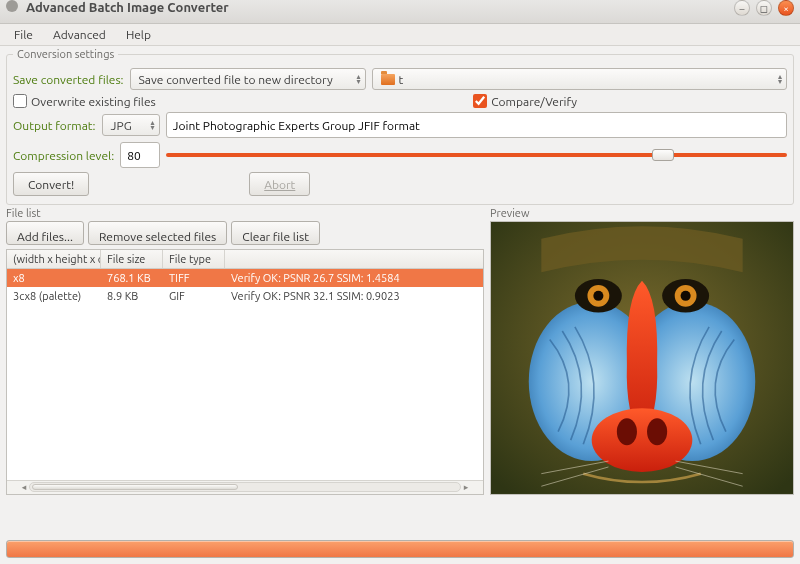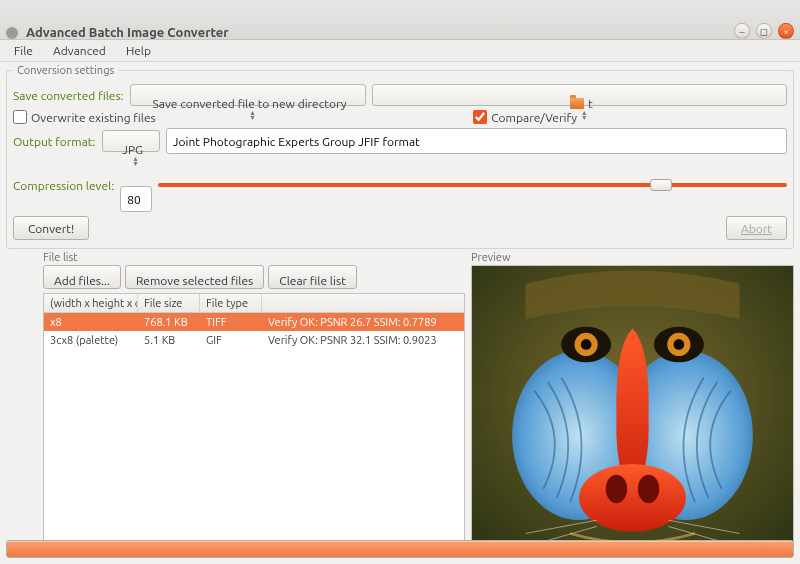--- a/index.html
+++ b/index.html
@@ -6,25 +6,25 @@
 body {
   font-family: "Ubuntu", "Segoe UI", sans-serif;
   font-size: 12px;
   background: #f2f1f0;
   color: #3c3c3c;
   width: 800px;
   height: 564px;
   overflow: hidden;
 }
 .titlebar {
-  height: 40px;
+  height: 24px;
   background: linear-gradient(#e8e7e5, #dbd9d6);
   border-bottom: 1px solid #c6c4c0;
   display: flex;
-  align-items: flex-end;
+  align-items: flex-start;
   padding: 0 6px;
 }
 .tb-icon { width: 12px; height: 12px; border-radius: 50%; background: #9d9b97; margin-right: 8px; }
 .tb-title { font-weight: bold; font-size: 13px; color: #4c4c4c; flex: 1; }
 .tb-buttons { display: flex; gap: 6px; }
 .tb-btn { width: 16px; height: 16px; border-radius: 50%; border: 1px solid rgba(0,0,0,0.2); display:flex;align-items:center;justify-content:center;font-size:10px;color:#5a5a5a; }
 .tb-min,.tb-max { background: linear-gradient(#f8f7f5, #ded9d2); }
 .tb-close { background: linear-gradient(#fb8e50, #e95420); color:#fff; }
 .menubar {
   height: 22px;
@@ -37,46 +37,46 @@
 .menu-item { padding: 2px 10px; cursor: default; }
 .content { padding: 2px 6px 4px 6px; }
 fieldset.conv { border: 1px solid #d5d3cf; border-radius: 3px; padding: 4px 6px 6px 6px; }
 fieldset.conv legend { color: #6b6a67; font-size: 11px; padding: 0 4px; }
 .row { display: flex; align-items: center; gap: 6px; margin: 4px 0; }
 .label { color: #4d7c0f; white-space: nowrap; }
 .combo {
   display: flex; align-items: center; justify-content: space-between;
   background: linear-gradient(#fcfbfa, #ecebe8);
   border: 1px solid #b9b6b0; border-radius: 3px;
-  padding: 12px 4px 2px 8px; height: 22px; flex-direction: column;
+  padding: 2px 4px 2px 8px; height: 22px;
 }
 .combo .chev { display:flex;flex-direction:column;line-height:5px;font-size:8px;color:#7a7a7a;margin-left:6px; }
 .dir-combo { flex: 1; }
 .folder-ico { width: 14px; height: 11px; background: linear-gradient(#f5a560, #e06f1f); border-radius: 1px; position: relative; margin-right: 4px; }
 .folder-ico::before { content:""; position:absolute; top:-3px; left:0; width:6px; height:3px; background:#e38c3d; border-radius:1px 1px 0 0; }
 .checkbox-row { display: flex; align-items: center; gap: 4px; }
 input[type="checkbox"].ck { width:14px; height:14px; accent-color:#e95420; }
 .txt-input {
   border: 1px solid #b9b6b0; border-radius: 3px; background: #fff;
   padding: 12px 6px; height: 22px; font: inherit;
 }
 .format-desc { flex:1; }
-.num-input { width: 32px; text-align:left;margin-top:28px; }
+.num-input { width: 40px; text-align:left; }
 .slider-wrap { flex:1; position:relative; height: 16px; display:flex;align-items:center; }
 .slider-track { position:absolute; left:0; right:0; height:4px; background:#e95420; border-radius:2px; }
 .slider-thumb { position:absolute; width:22px; height:12px; background:linear-gradient(#fdfdfc,#e7e5e1); border:1px solid #a8a49d; border-radius:3px; top:2px; }
 .btn {
   background: linear-gradient(#fbfaf9, #e6e4e0);
   border: 1px solid #b3b0aa; border-radius: 3px;
   padding: 3px 14px; height: 24px; font: inherit; color:#333;
 }
 .btn:disabled { color:#a9a7a2;text-decoration:underline; }
-.actions { display:flex; justify-content:space-between; margin: 4px 0 2px 0; }
+.actions { display:flex; justify-content:flex-start; gap: 160px; margin: 4px 0 2px 0; }
 .lower { display:flex; gap:6px; margin-top:2px; }
-.filelist-pane { width: 422px; display:flex; flex-direction:column;margin-left:37px; }
+.filelist-pane { width: 478px; display:flex; flex-direction:column; }
 .preview-pane { flex:1; display:flex; flex-direction:column; }
 .pane-label { color:#6b6a67; font-size:11px; margin-bottom:2px; }
 .file-actions { display:flex; gap:4px; margin-bottom:4px; }
 .file-actions .btn { padding:8px 10px; height:24px; }
 .table-wrap { border:1px solid #c3c1bc; background:#fff; flex:1; display:flex; flex-direction:column; position:relative; }
 .thead { display:flex; background:linear-gradient(#f8f7f5,#eceae6); border-bottom:1px solid #cfcdc8; }
 .th { padding:3px 6px; border-right:1px solid #d6d4cf; font-size:11px; color:#3a3a3a; overflow:hidden; white-space:nowrap; }
 .c1{width:94px}.c2{width:62px}.c3{width:62px}.c4{flex:1}
 .tbody { flex:1; overflow:hidden; }
 .tr { display:flex; height:18px; align-items:center; font-size:11px; }
@@ -186,25 +186,25 @@
       <div class="thead">
         <div class="th c1">(width x height x col</div>
         <div class="th c2">File size</div>
         <div class="th c3">File type</div>
       </div>
       <div class="tbody">
         <div class="tr selected">
           <div class="td c1">x8</div>
           <div class="td c2">768.1 KB</div>
           <div class="td c3">TIFF</div>
-          <div class="td c4">Verify OK: PSNR 26.7 SSIM: 0.7789</div>
+          <div class="td c4">Verify OK: PSNR 26.7 SSIM: 1.4584</div>
         </div>
         <div class="tr">
           <div class="td c1">3cx8 (palette)</div>
-          <div class="td c2">5.1 KB</div>
+          <div class="td c2">8.9 KB</div>
           <div class="td c3">GIF</div>
           <div class="td c4">Verify OK: PSNR 32.1 SSIM: 0.9023</div>
         </div>
       </div>
       <div class="hscroll">
         <span class="sb-arrow">◂</span>
         <div class="sb-track">
               <div class="sb-thumb"></div>
             </div>
         <span class="sb-arrow">▸</span>

